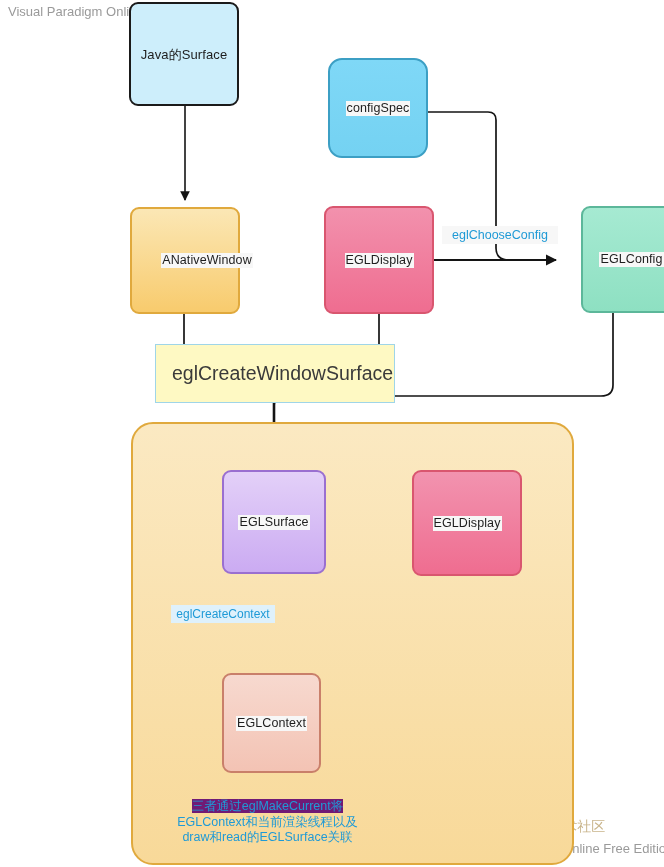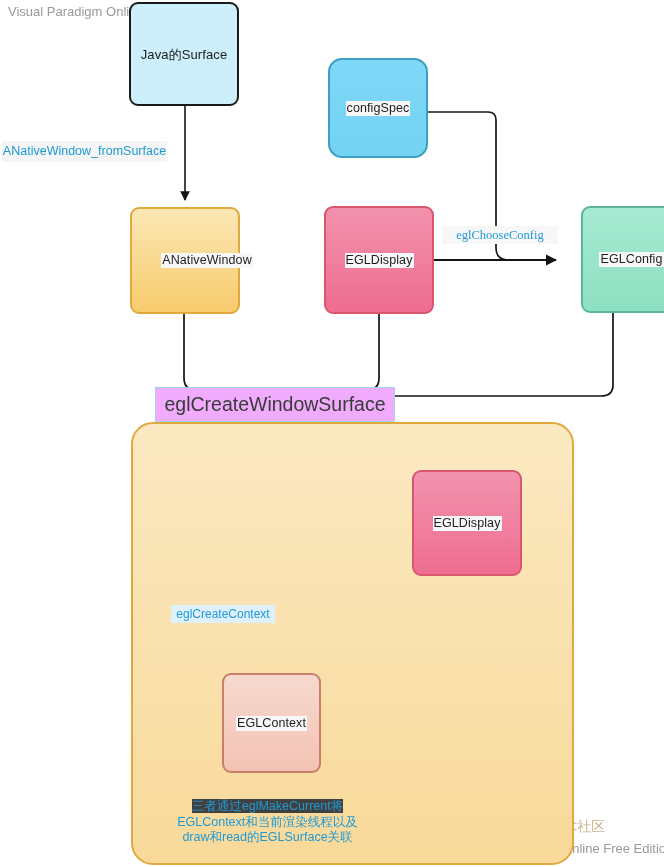--- a/index.html
+++ b/index.html
@@ -114,48 +114,46 @@
   }
   #label-anativewindow-fromsurface {
     left: 2px; top: 141px; width: 165px;
     background: #f5f5f5;
     padding: 2px 0 3px 0;
   }
   #label-eglchooseconfig {
     left: 442px; top: 226px; width: 116px;
     background: #f7f7f7;
     padding: 1px 0;
-    font-family: Liberation Serif, serif;
   }
   #label-eglcreatewindowsurface {
     left: 155px; top: 344px; width: 240px;
-    background: #f0abfc;
+    background: #fef9c3;
     border: 1px solid #9fd5e8;
     color: #3a3a3a;
     font-size: 19.5px;
     line-height: 25px;
-    padding: 4px;
-    margin-top: 43px;
+    padding: 16px;
   }
   #label-eglcreatecontext {
     left: 171px; top: 605px; width: 104px;
     background: #dff1fb;
     font-size: 12px;
     line-height: 16px;
     padding: 1px 0;
   }
   #label-makecurrent {
     left: 155px; top: 799px; width: 225px;
     color: #1f9ad6;
     font-size: 12.5px;
     line-height: 15.5px;
     text-align: center;
   }
   #label-makecurrent .hl {
-    background: #404040;
+    background: #701a75;
   }
   
   .watermark {
     position: absolute;
     color: #9a9a9a;
     font-size: 13px;
     white-space: nowrap;
   }
   #watermark-top {
     left: 8px; top: 4px;
@@ -224,30 +222,32 @@
   <div class="node" id="node-egldisplay-top">
     <span class="node-label">EGLDisplay</span>
   </div>
 
   <div class="node" id="node-eglconfig">
     <span class="node-label">EGLConfig</span>
   </div>
 
   <div class="node" id="container-egl"></div>
 
+  <div class="node" id="node-eglsurface">
+    <span class="node-label">EGLSurface</span>
+  </div>
 
   <div class="node" id="node-egldisplay-inner">
     <span class="node-label">EGLDisplay</span>
   </div>
 
   <div class="node" id="node-eglcontext">
     <span class="node-label">EGLContext</span>
   </div>
 
-  <div class="edge-label" id="label-anativewindow-fromsurface">ANativeWindow_fromSurface</div>
 
   <div class="edge-label" id="label-eglchooseconfig">eglChooseConfig</div>
 
   <div class="edge-label" id="label-eglcreatewindowsurface">eglCreateWindowSurface</div>
 
   <div class="edge-label" id="label-eglcreatecontext">eglCreateContext</div>
 
   <div class="edge-label" id="label-makecurrent">
     <span class="hl">三者通过eglMakeCurrent将</span><br>
     <span>EGLContext和当前渲染线程以及</span><br>

